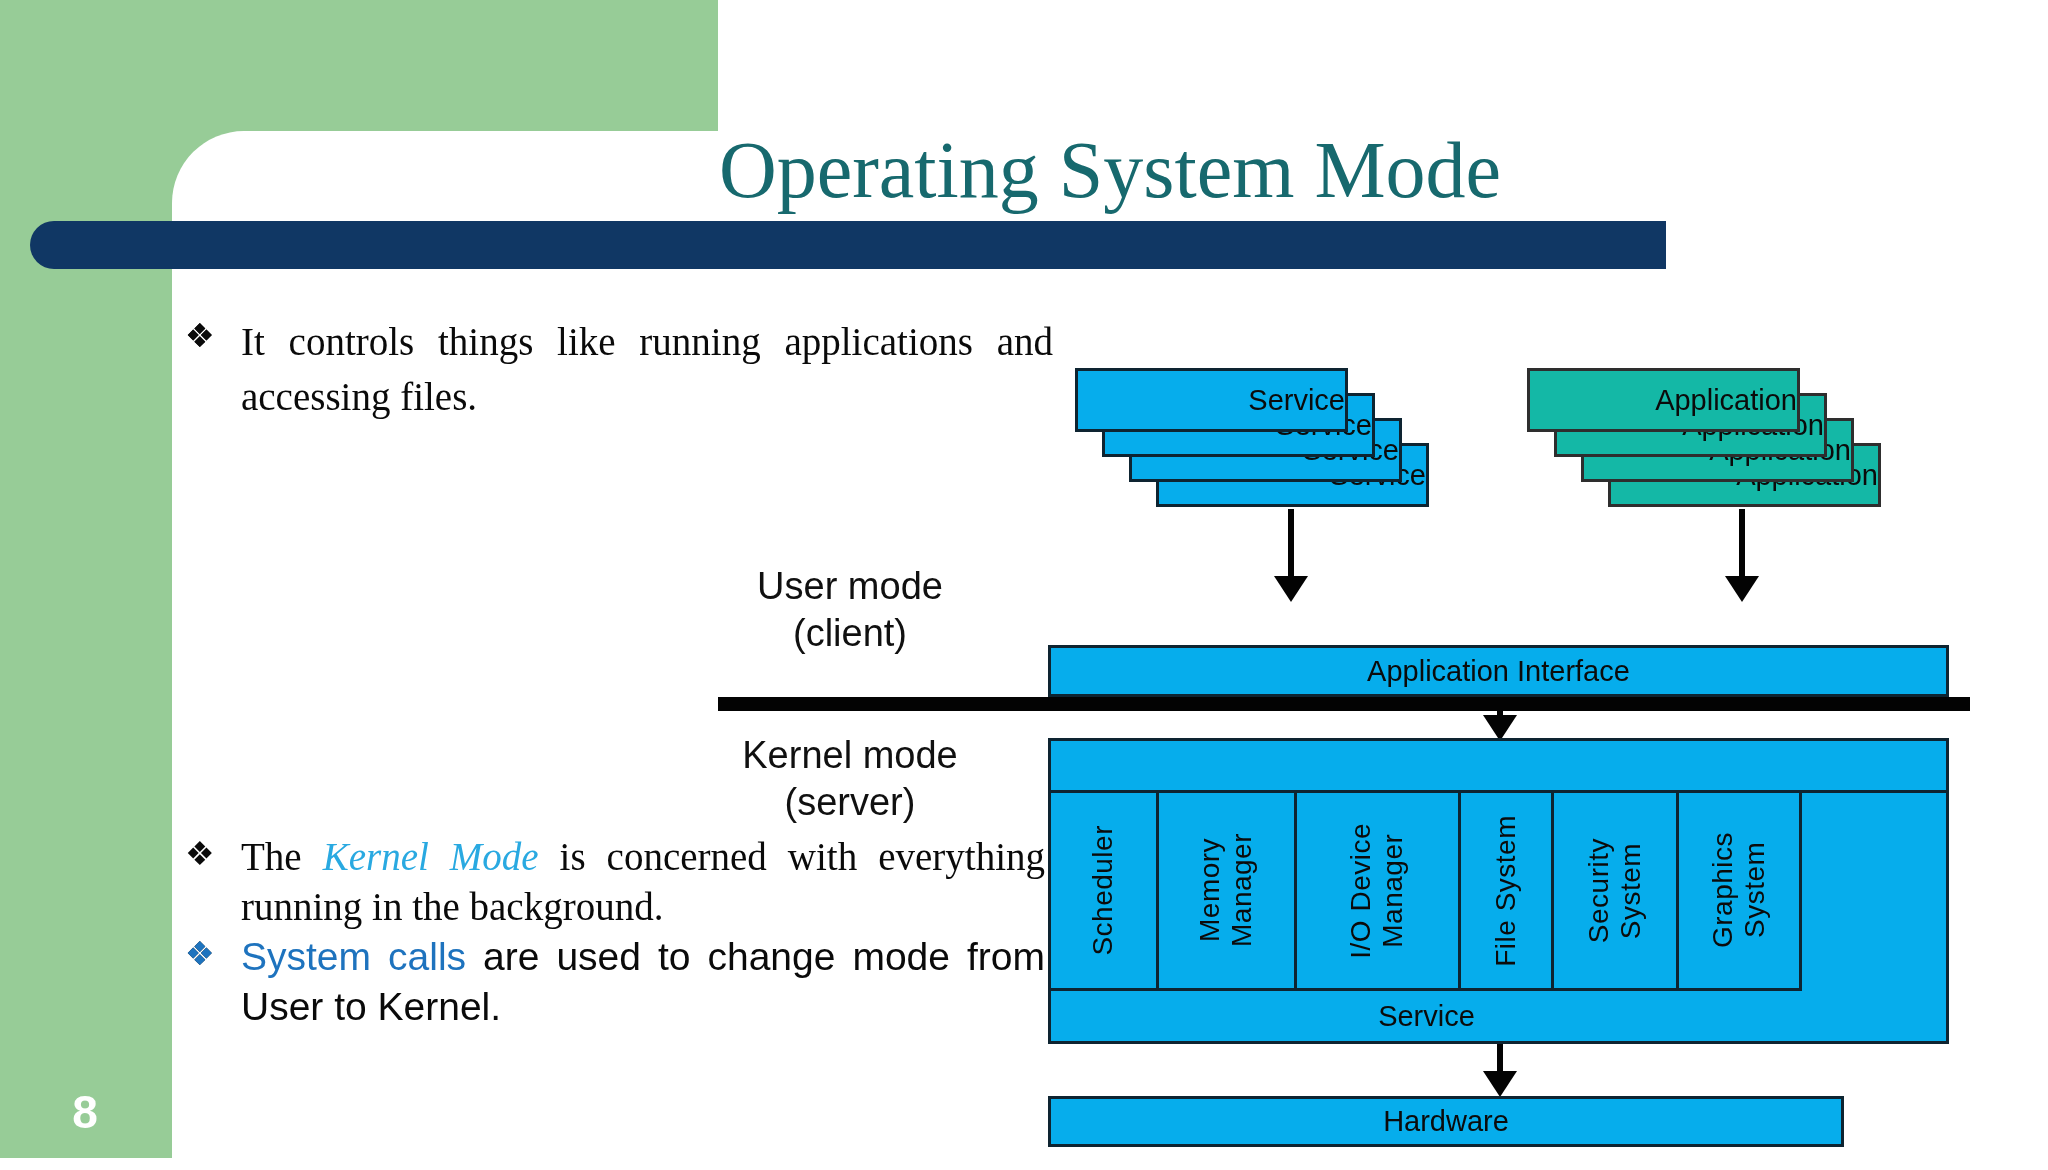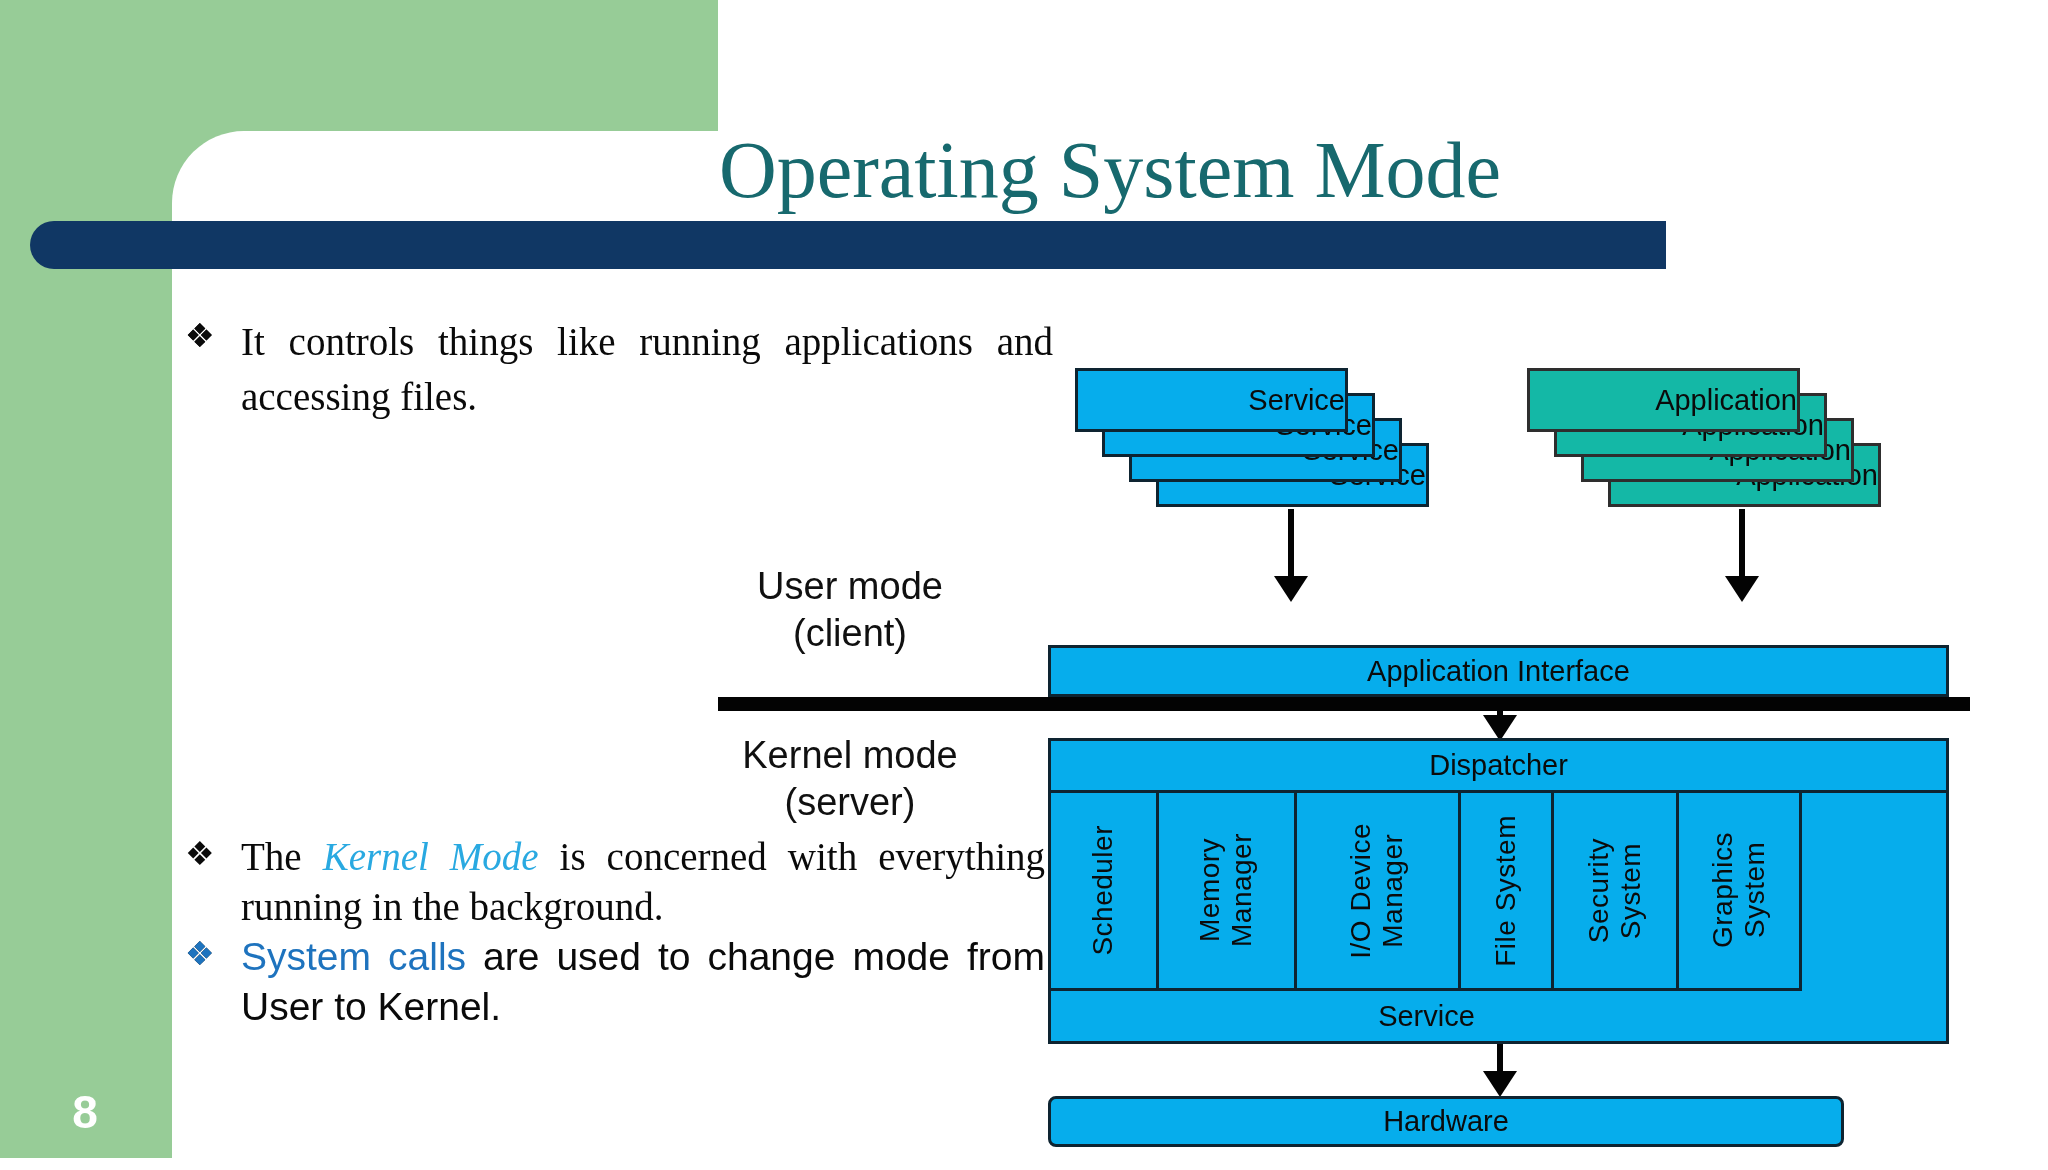--- a/index.html
+++ b/index.html
@@ -48,21 +48,21 @@
     position:absolute;width:267px;height:58px;border:3px solid #0e2431;
     background:#06ADEC;display:flex;align-items:center;justify-content:flex-end;
     overflow:hidden;font-size:29px;color:#0b0b0b;
   }
   .stack.application .stack-box{background:#14b8a6;border-color:#2e2e2e;}
   .cyan-bar{
     position:absolute;background:#06ADEC;border:3px solid #0e2431;box-sizing:border-box;
     display:flex;align-items:center;justify-content:center;font-size:29px;color:#0b0b0b;
   }
   .app-interface{left:1048px;top:601px;width:901px;height:52px;margin-top:44px;}
-  .hardware{left:1048px;top:1096px;width:796px;height:51px;border-radius:8px;}
+  .hardware{left:1048px;top:1096px;width:796px;height:51px;}
   .divider{position:absolute;left:718px;top:697px;width:1252px;height:14px;background:#030303;}
   .arrow{position:absolute;width:34px;}
   .arrow .shaft{position:absolute;left:14px;top:0;bottom:20px;width:6px;background:#030303;}
   .arrow .head{position:absolute;left:0;bottom:0;width:0;height:0;
     border-left:17px solid transparent;border-right:17px solid transparent;border-top:26px solid #030303;}
   .kernel-box{
     position:absolute;left:1048px;top:738px;width:901px;height:306px;
     background:#06ADEC;border:3px solid #0e2431;box-sizing:border-box;
   }
   .dispatcher-row{position:absolute;left:0;top:0;width:100%;height:49px;
@@ -170,23 +170,20 @@
       <div class="head"></div>
     </div>
 
   <div class="cyan-bar app-interface">
     <span>Application Interface</span>
   </div>
 
   <div class="divider"></div>
 
   <div class="kernel-box">
-    <div class="dispatcher-row">
-      <span>Dispatcher</span>
-    </div>
     <div class="kline hline1"></div>
 
     <div class="vcell" style="left:0;width:105px;">
         <span class="vtext">Scheduler</span>
       </div>
     <div class="kline vline" style="left:105px;"></div>
     <div class="vcell" style="left:108px;width:135px;">
         <span class="vtext">Memory
 Manager</span>
       </div>

